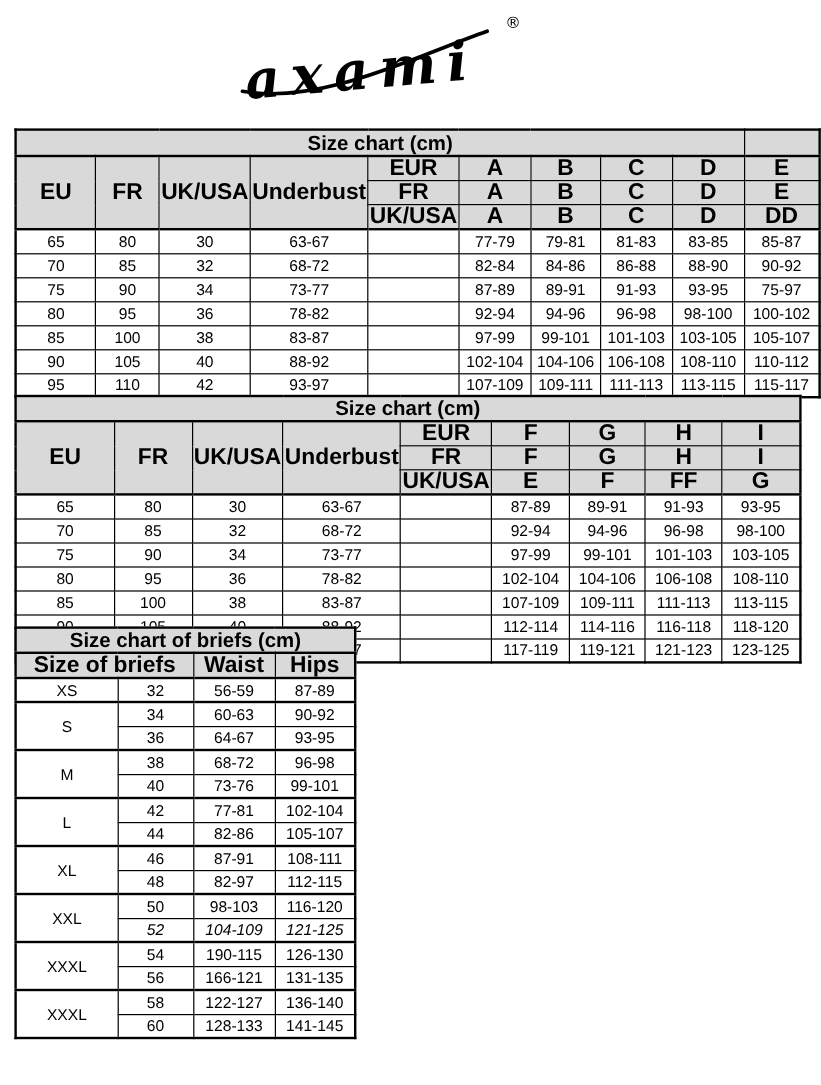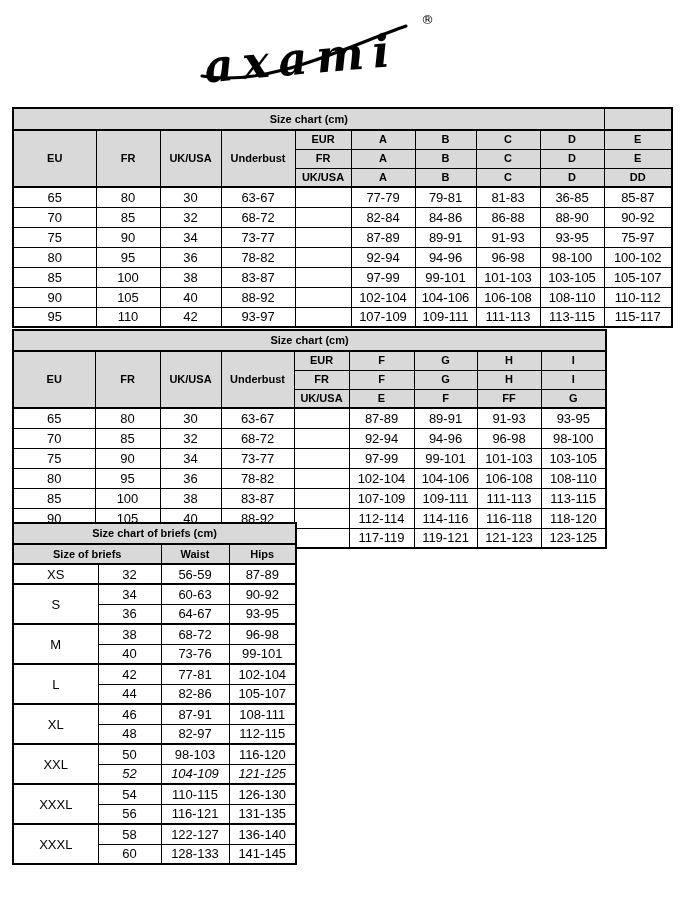--- a/index.html
+++ b/index.html
@@ -43,23 +43,23 @@
     vertical-align:middle;
     font-size:13px;
     line-height:1;
     padding:0 1px;
     white-space:nowrap;
     overflow:hidden;
   }
   table.grid td.hdr {
     background:#d9d9d9;
     font-weight:bold;
-    font-size:11px;
+    font-size:19px;
   }
-  table.grid td.title { font-size:11px; }
+  table.grid td.title { font-size:17px; }
   table.grid td.bb2 { border-bottom-width:2px; }
   table.grid td.bt2 { border-top-width:2px; }
 </style>
 </head>
 <body>
 
 <div class="logo">
   <span class="logo-text">axami</span>
   <svg class="logo-swoosh" width="238" height="84" viewBox="0 0 238 84">
     <path d="M4,64 C70,76 150,34 208,14" stroke="#000" stroke-width="3" fill="none" stroke-linecap="round"></path>
@@ -116,21 +116,21 @@
         </tr>
         <tr style="height: 20px;">
           <td>65</td>
           <td>80</td>
           <td>30</td>
           <td>63-67</td>
           <td></td>
           <td>77-79</td>
           <td>79-81</td>
           <td>81-83</td>
-          <td>36-85</td>
+          <td>83-85</td>
           <td>85-87</td>
         </tr>
         <tr style="height: 20px;">
           <td>70</td>
           <td>85</td>
           <td>32</td>
           <td>68-72</td>
           <td></td>
           <td>82-84</td>
           <td>84-86</td>
@@ -397,26 +397,26 @@
           <td class="bt2">116-120</td>
         </tr>
         <tr style="height: 20px; font-style: italic;">
           <td>52</td>
           <td>104-109</td>
           <td>121-125</td>
         </tr>
         <tr style="height: 20px;">
           <td class="bt2" rowspan="2">XXXL</td>
           <td class="bt2">54</td>
-          <td class="bt2">110-115</td>
+          <td class="bt2">190-115</td>
           <td class="bt2">126-130</td>
         </tr>
         <tr style="height: 20px;">
           <td>56</td>
-          <td>116-121</td>
+          <td>166-121</td>
           <td>131-135</td>
         </tr>
         <tr style="height: 20px;">
           <td class="bt2" rowspan="2">XXXL</td>
           <td class="bt2">58</td>
           <td class="bt2">122-127</td>
           <td class="bt2">136-140</td>
         </tr>
         <tr style="height: 20px;">
           <td>60</td>

